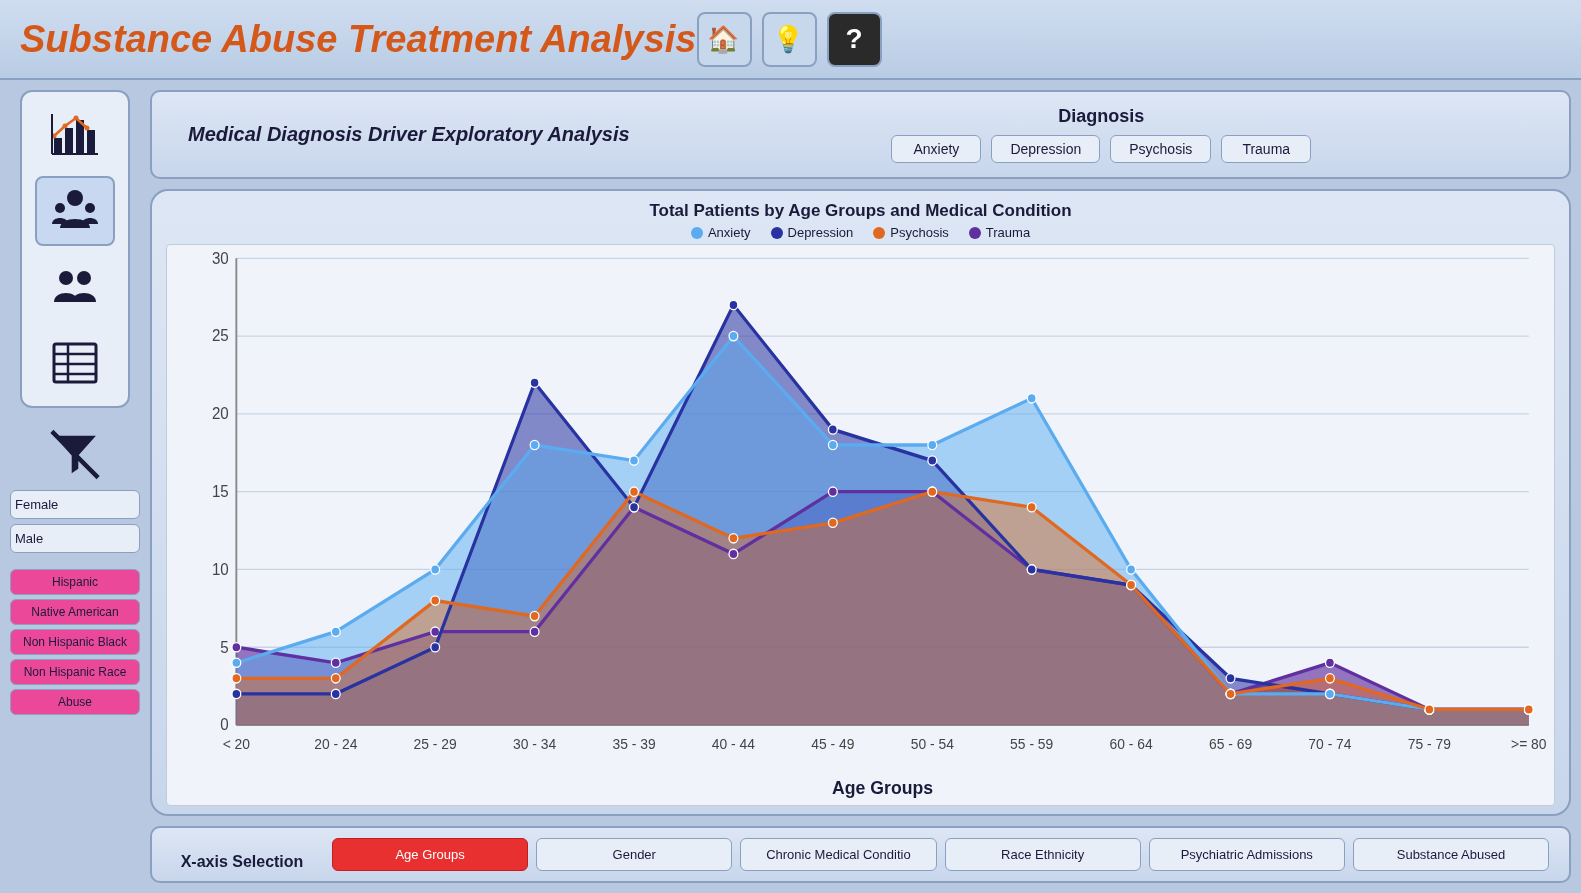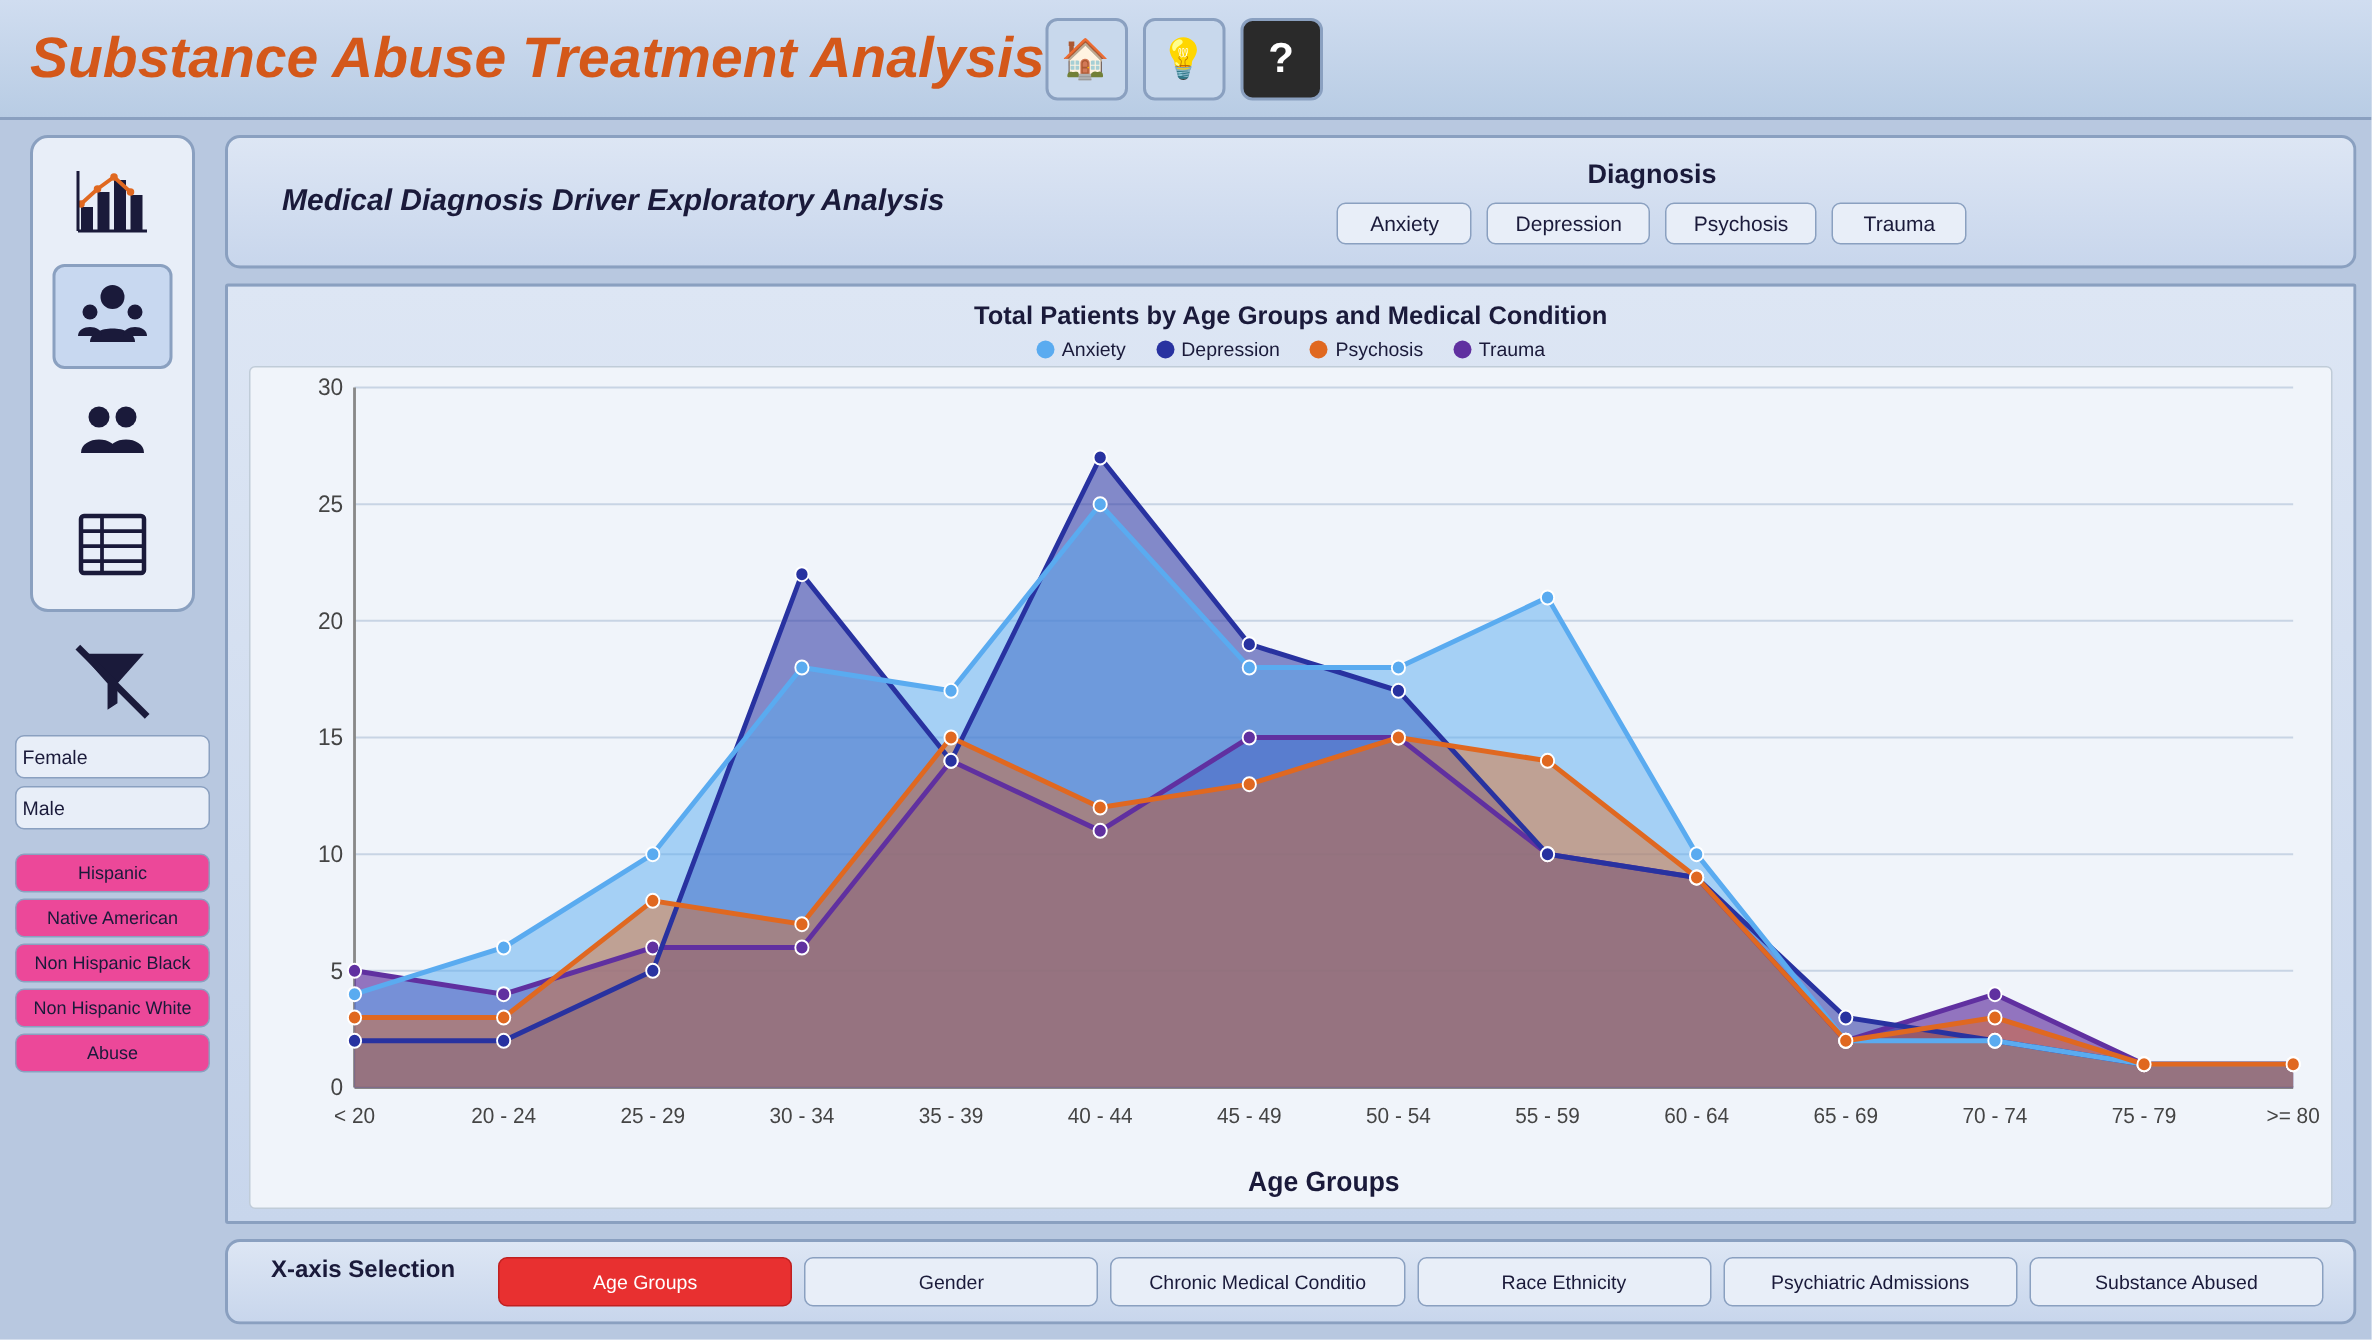--- a/index.html
+++ b/index.html
@@ -184,21 +184,21 @@
       color: #1a1a3a;
       cursor: pointer;
       min-width: 90px;
       text-align: center;
     }
 
     
     .chart-panel {
       background: linear-gradient(180deg, #dde6f4 0%, #c8d6ec 100%);
       border: 2px solid #8aa0c0;
-      border-radius: 2px;
+      border-radius: 18px;
       flex: 1;
       display: flex;
       flex-direction: column;
       overflow: hidden;
       padding: 10px 14px 8px 14px;
     }
     .chart-title {
       font-size: 17px;
       font-weight: bold;
       color: #1a1a3a;
@@ -235,21 +235,21 @@
       width: 100%;
       height: 100%;
     }
 
     
     .xaxis-panel {
       background: linear-gradient(180deg, #dde6f4 0%, #c8d6ec 100%);
       border: 2px solid #8aa0c0;
       border-radius: 10px;
       display: flex;
-      align-items: flex-start;
+      align-items: flex-end;
       padding: 10px 20px;
       gap: 20px;
       flex-shrink: 0;
     }
     .xaxis-label {
       font-size: 16px;
       font-weight: bold;
       color: #1a1a3a;
       min-width: 140px;
       text-align: center;
@@ -368,21 +368,21 @@
 
     <div class="gender-buttons">
       <button class="gender-btn">Female</button>
       <button class="gender-btn">Male</button>
     </div>
 
     <div class="sidebar-filters">
       <button class="filter-btn">Hispanic</button>
       <button class="filter-btn">Native American</button>
       <button class="filter-btn">Non Hispanic Black</button>
-      <button class="filter-btn">Non Hispanic White</button>
+      <button class="filter-btn">Non Hispanic Race</button>
       <button class="filter-btn">Abuse</button>
     </div>
   </div>
 
   <div class="content">
 
     <div class="top-panel">
       <div class="panel-title">Medical Diagnosis Driver Exploratory Analysis</div>
       <div class="diagnosis-section">
         <div class="diagnosis-label">Diagnosis</div>

